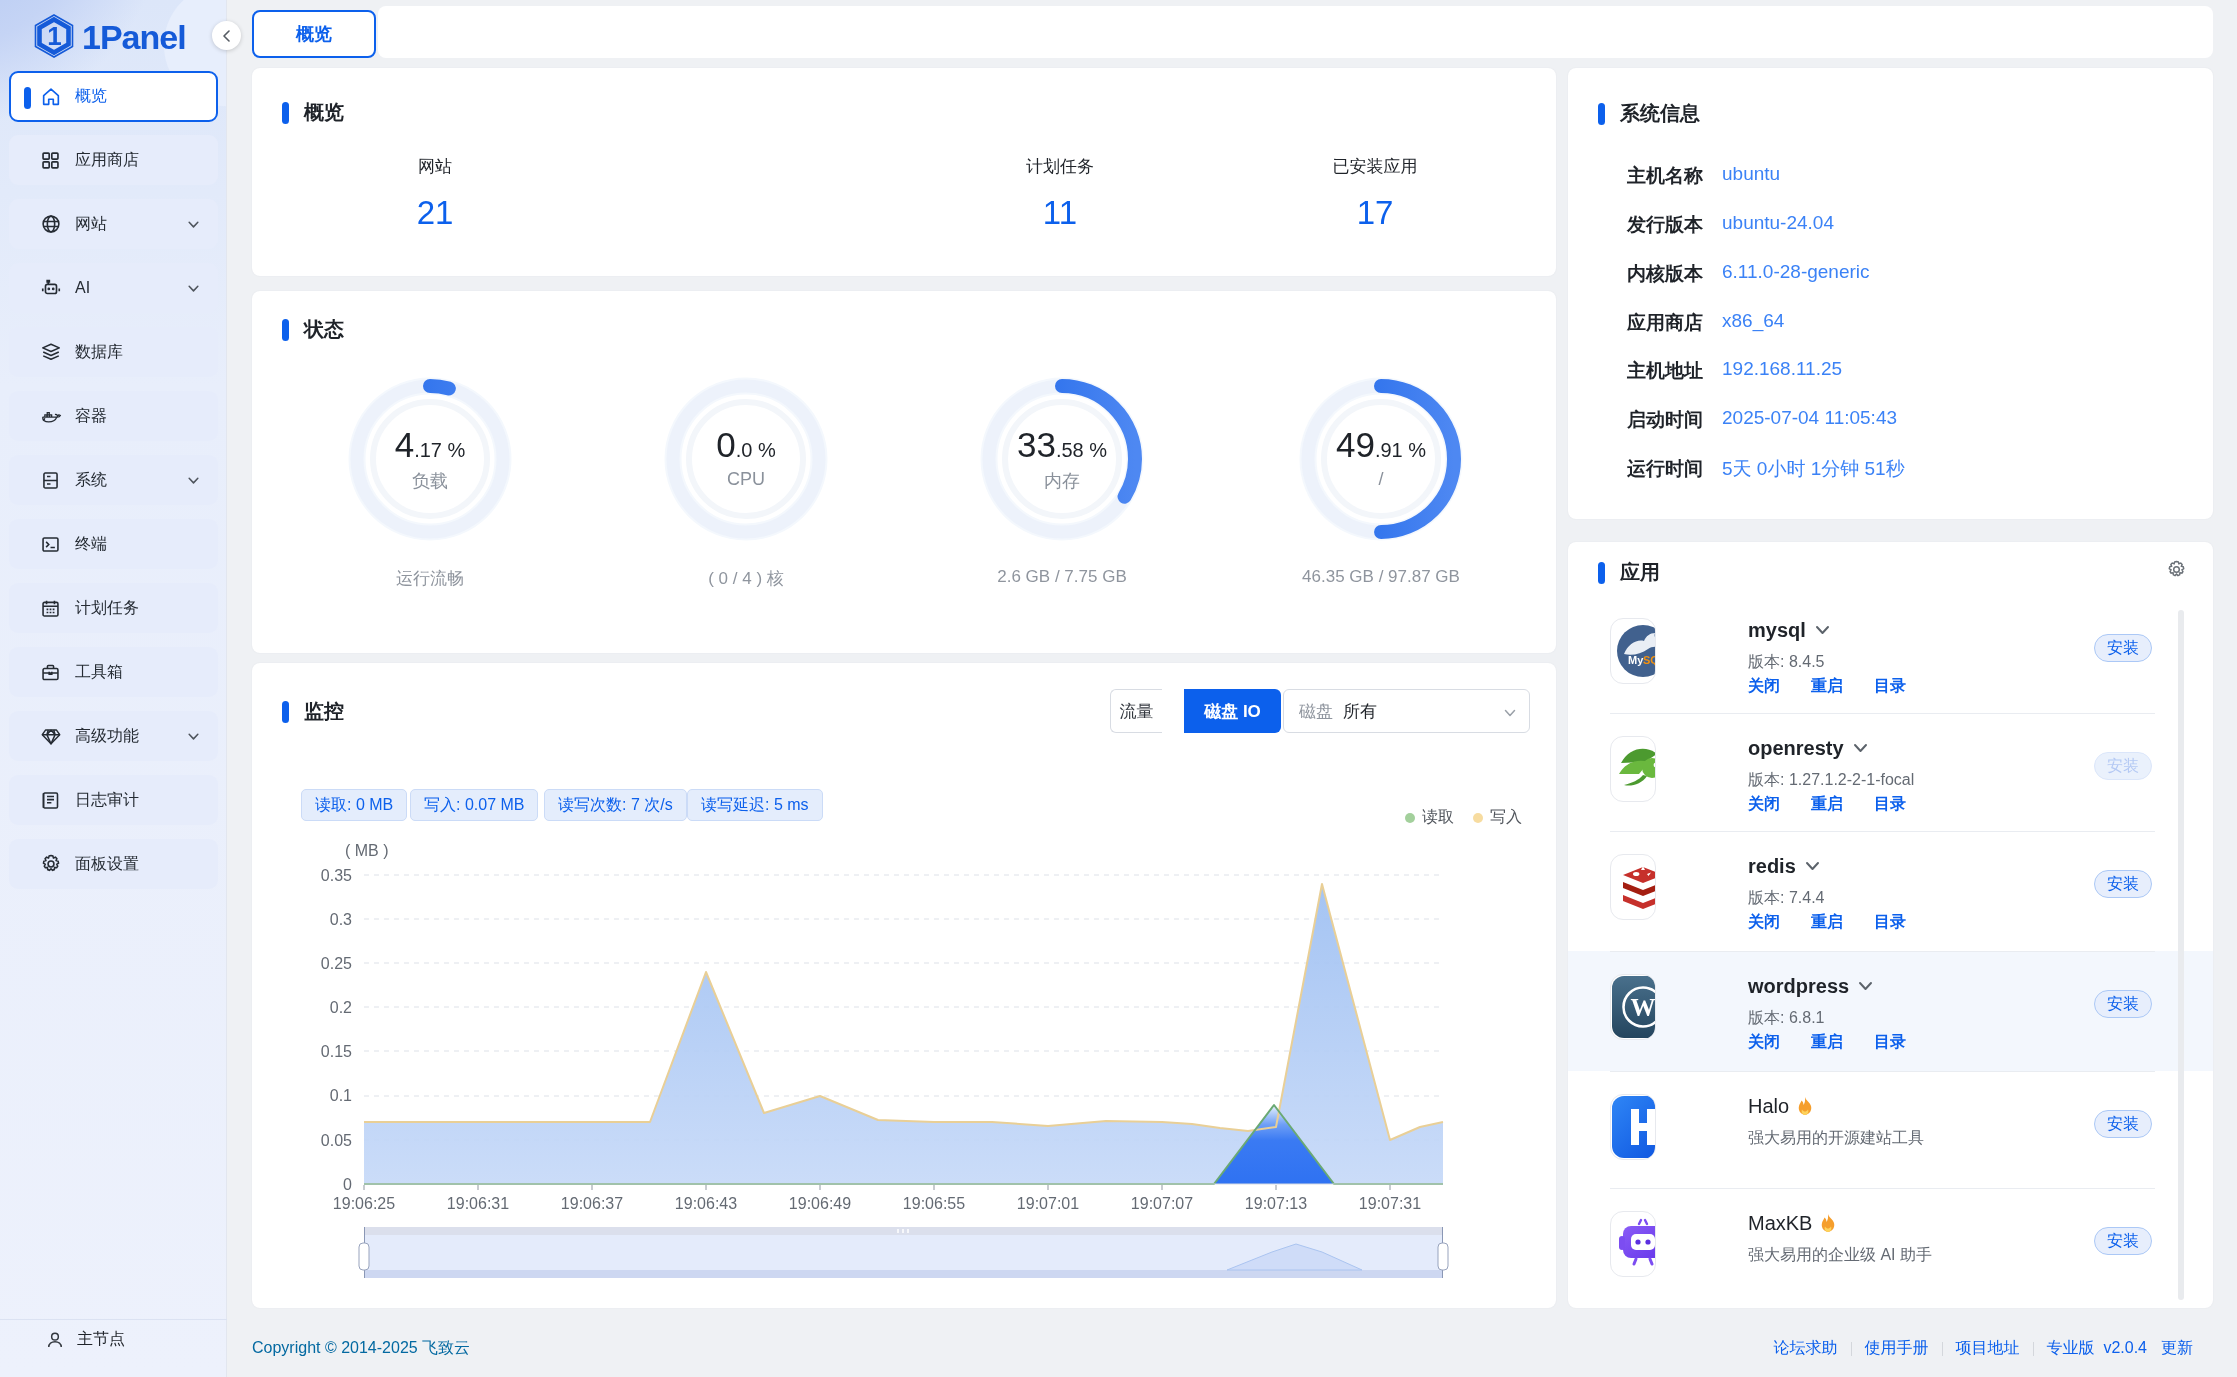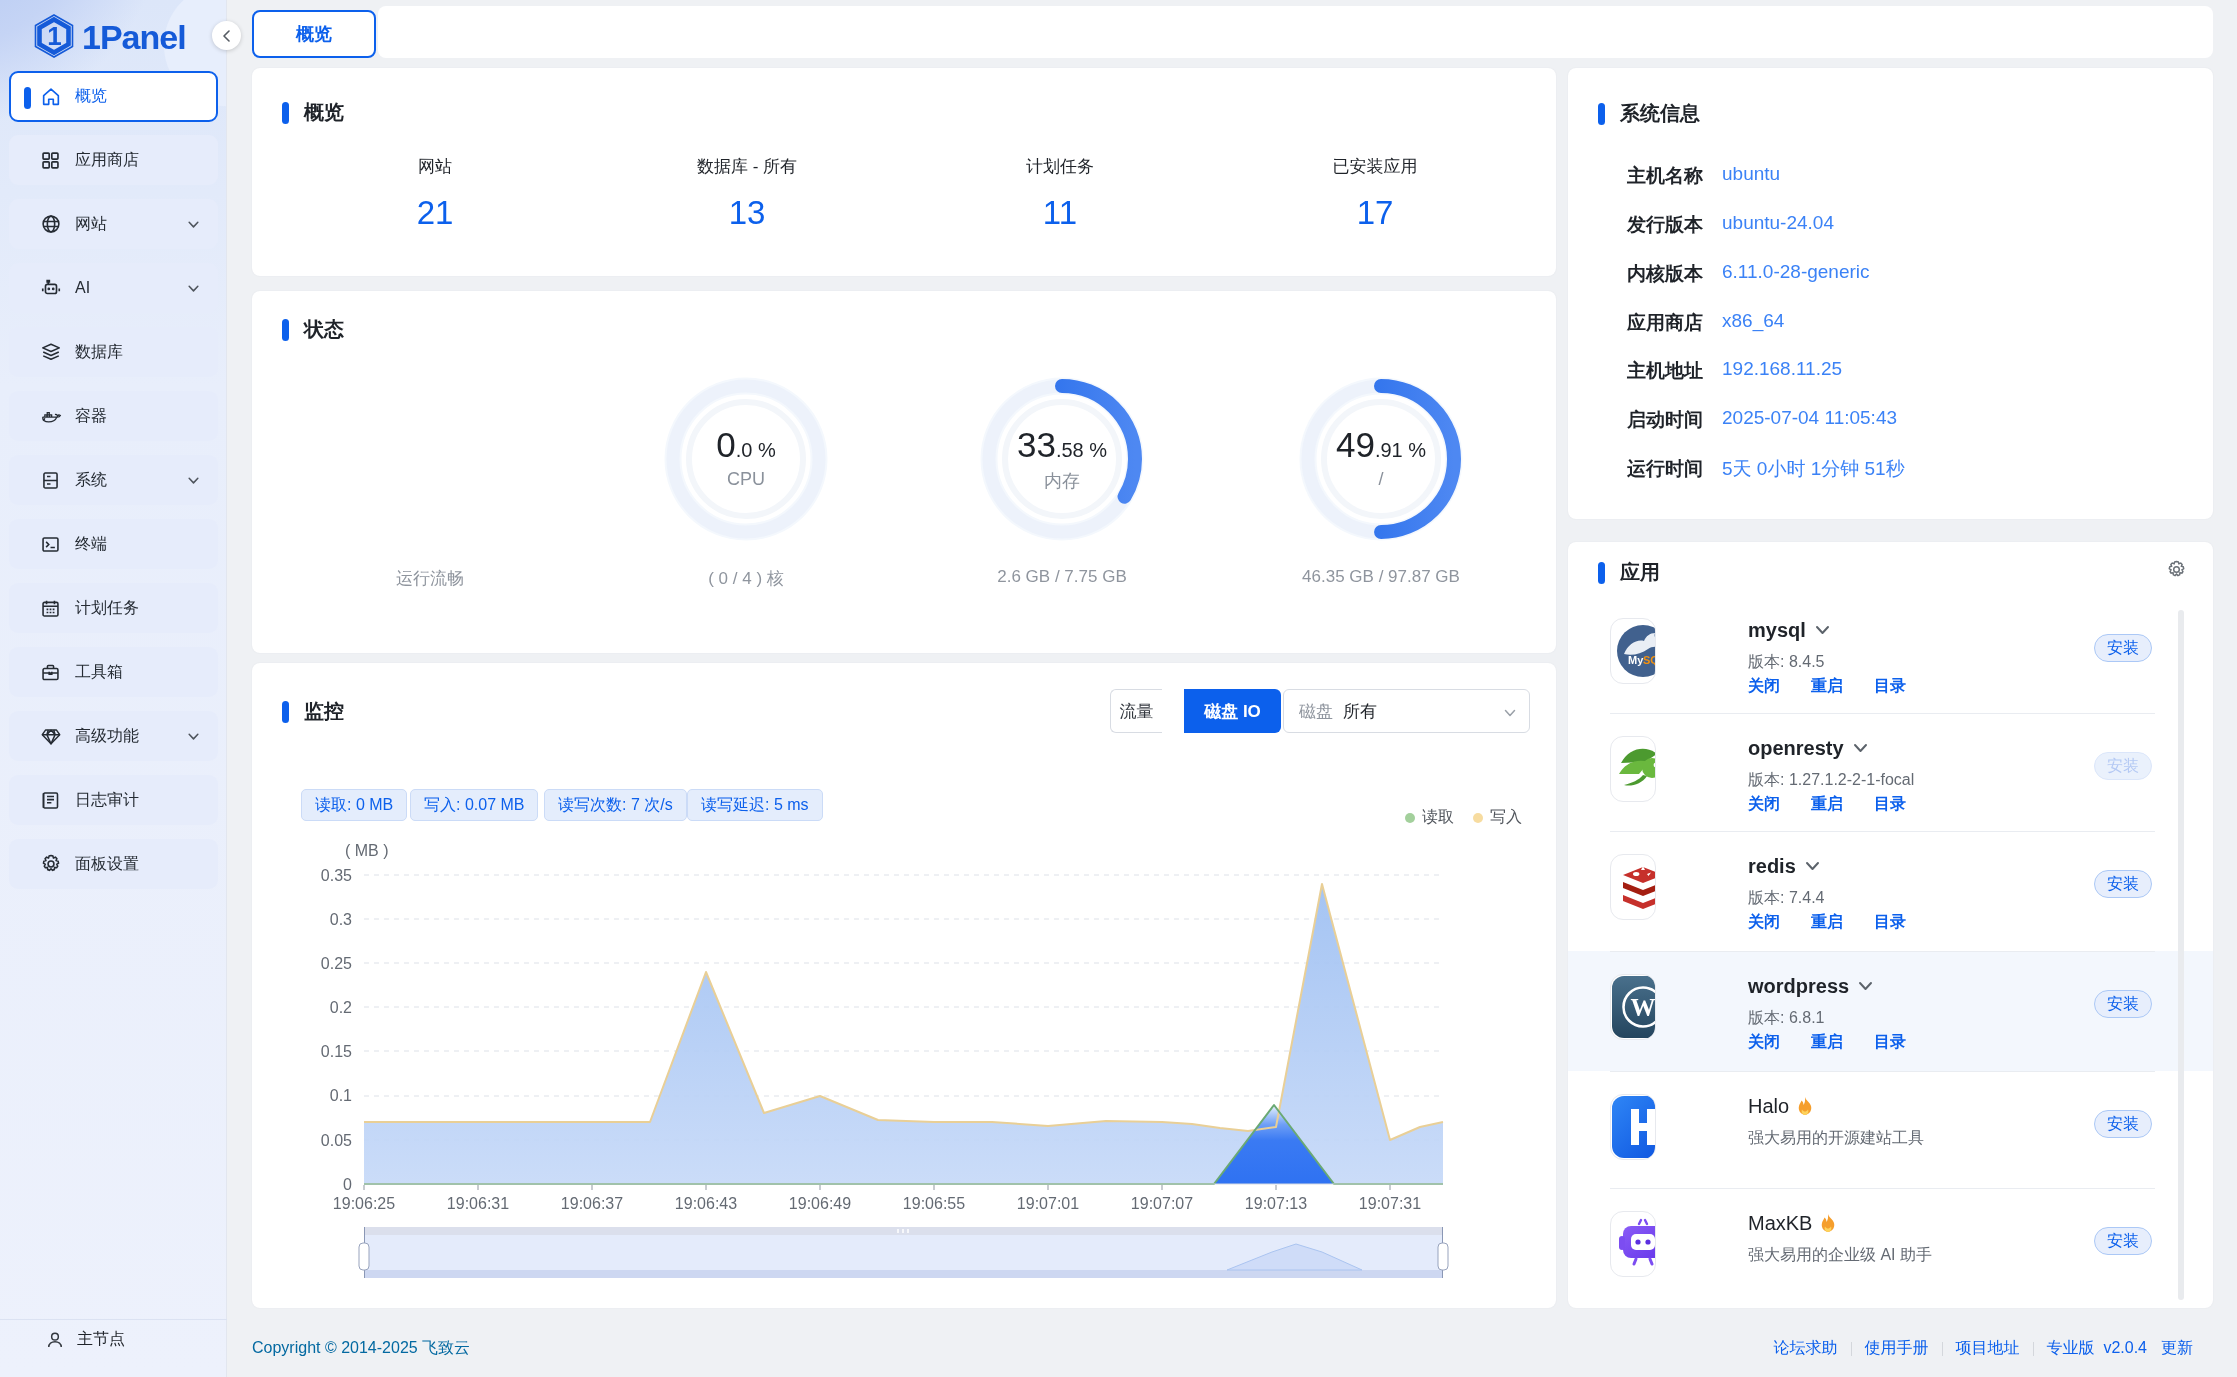--- a/index.html
+++ b/index.html
@@ -245,35 +245,41 @@
       <path d="M4.5 20.5 c0-4 3.3-6.5 7.5-6.5 s7.5 2.5 7.5 6.5"></path>
     </svg>主节点
 </div>
 
 <div id="card-overview" class="card">
   <div class="ctitle" style="left:30px; top:31px;"><span class="tbar"></span>概览</div>
   <div class="stat" style="left:33px; top:87px;">
       <div class="lb">网站</div>
       <div class="num">21</div>
     </div>
-  <div class="stat" style="left:345px; top:87px;">
-      <div class="lb">数据库 - 所有</div>
-      <div class="num">13</div>
-    </div>
   <div class="stat" style="left:658px; top:87px;">
       <div class="lb">计划任务</div>
       <div class="num">11</div>
     </div>
   <div class="stat" style="left:973px; top:87px;">
       <div class="lb">已安装应用</div>
       <div class="num">17</div>
     </div>
 </div>
 <div id="card-status" class="card">
   <div class="ctitle" style="left:30px; top:25px;"><span class="tbar"></span>状态</div>
+  <div class="gauge" style="left:93px; top:83px;">
+    <svg width="170" height="170" viewBox="0 0 170 170">
+      <circle cx="85" cy="85" r="73" fill="none" stroke="#f4f8fd" stroke-width="17"></circle>
+      <circle cx="85" cy="85" r="73" fill="none" stroke="#edf2fb" stroke-width="13"></circle>
+      <circle cx="85" cy="85" r="57" fill="none" stroke="#f3f6fa" stroke-width="6"></circle>
+      <circle cx="85" cy="85" r="73" fill="none" stroke="url(#agrad)" stroke-width="14" stroke-linecap="round" stroke-dasharray="19.1 439.5" transform="rotate(-90 85 85)"></circle>
+    </svg>
+    <div class="gnum"><b>4</b>.17 %</div>
+    <div class="glab">负载</div>
+  </div>
   <div class="gauge" style="left:409px; top:83px;">
     <svg width="170" height="170" viewBox="0 0 170 170">
       <circle cx="85" cy="85" r="73" fill="none" stroke="#f4f8fd" stroke-width="17"></circle>
       <circle cx="85" cy="85" r="73" fill="none" stroke="#edf2fb" stroke-width="13"></circle>
       <circle cx="85" cy="85" r="57" fill="none" stroke="#f3f6fa" stroke-width="6"></circle>
     </svg>
     <div class="gnum"><b>0</b>.0 %</div>
     <div class="glab">CPU</div>
   </div>
   <div class="gauge" style="left:725px; top:83px;">

